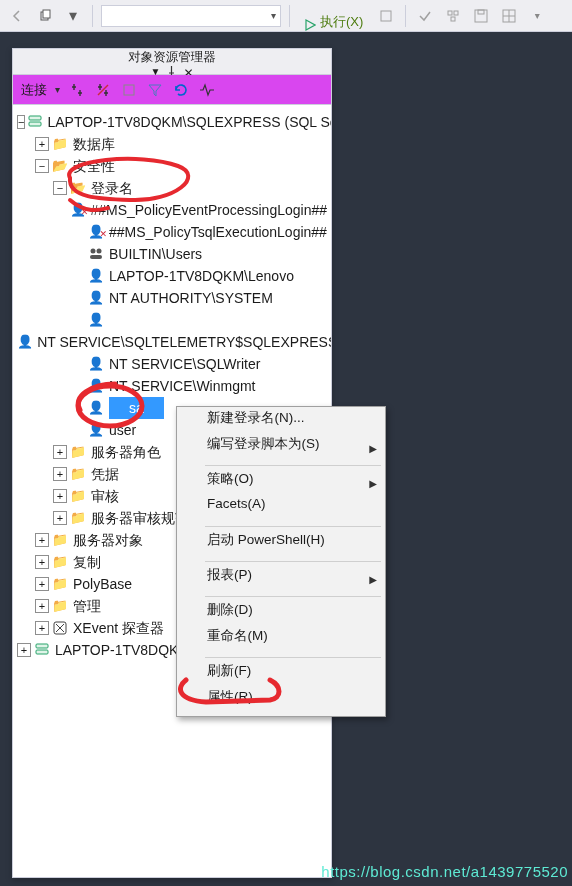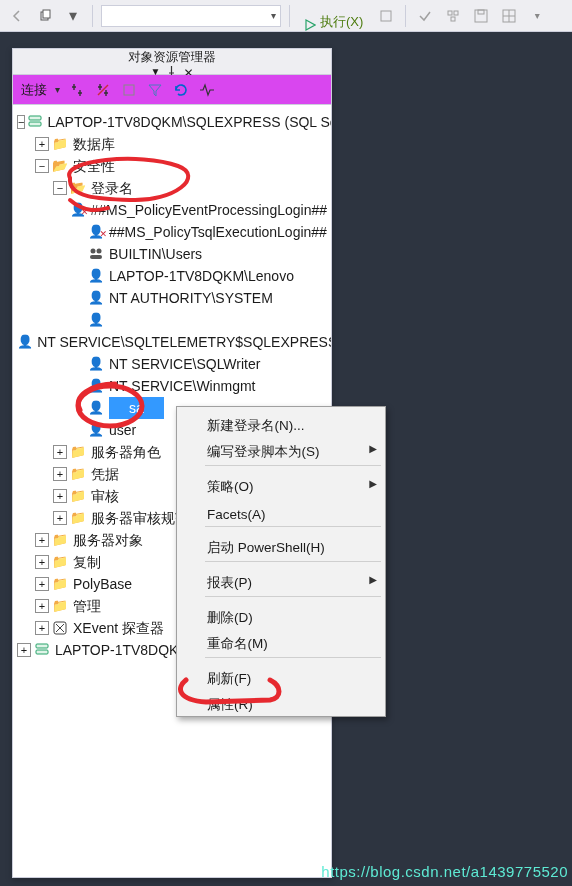--- a/index.html
+++ b/index.html
@@ -94,21 +94,21 @@
   .ctx {
     position:absolute; left: 176px; top: 406px;
     width: 210px;
     background: #f2f2f2;
     border: 1px solid #a0a0a0;
     box-shadow: 2px 3px 6px rgba(0,0,0,.35);
     padding: 2px 0;
     font-size: 13.5px;
   }
   .ctx .mi {
-    height: 26px; display:flex; align-items:flex-end;
+    height: 26px; display:flex; align-items:flex-start;
     padding: 0 20px 0 30px;
     position:relative;
   }
   .ctx .arrow {
     position:absolute; right:8px; top:50%; transform:translateY(-50%);
     font-size:10px; color:#333;
   }
   .ctx .msep {
     height: 1px; background:#cfcfcf; margin: 4px 4px 4px 28px;
   }

